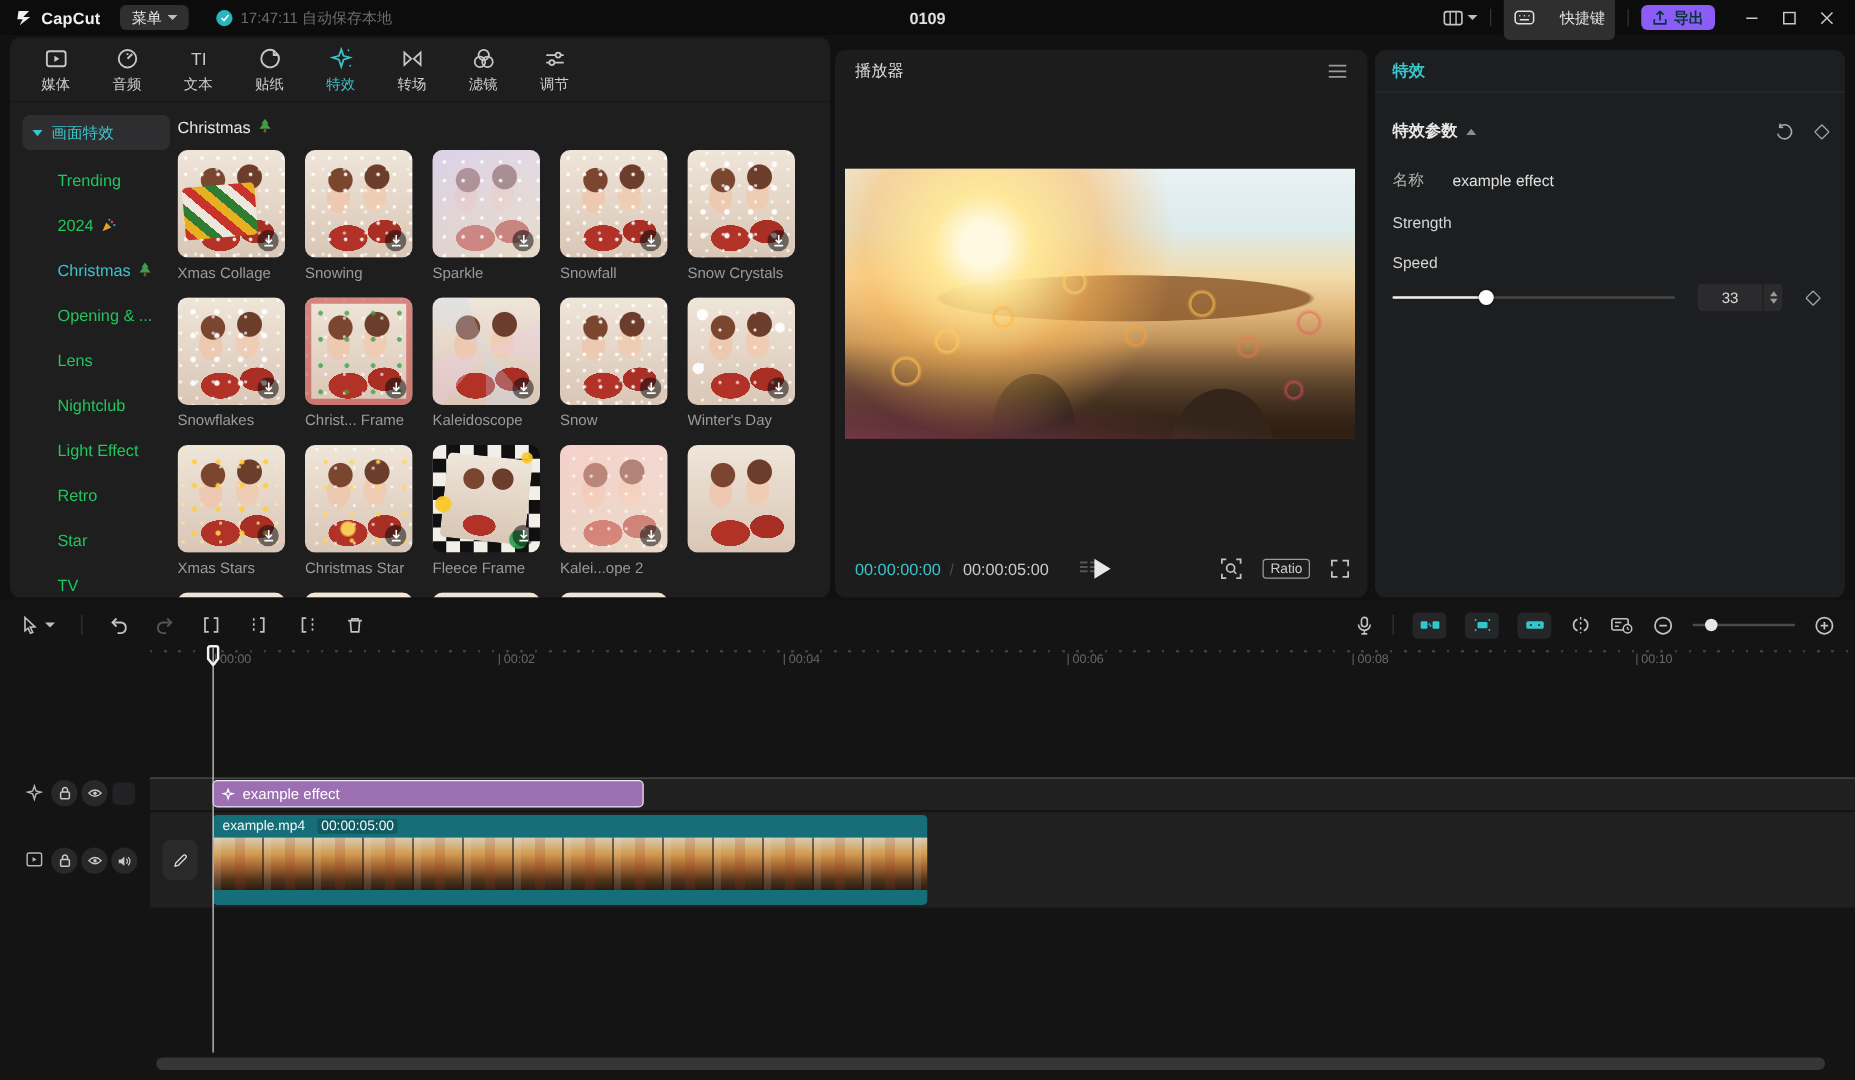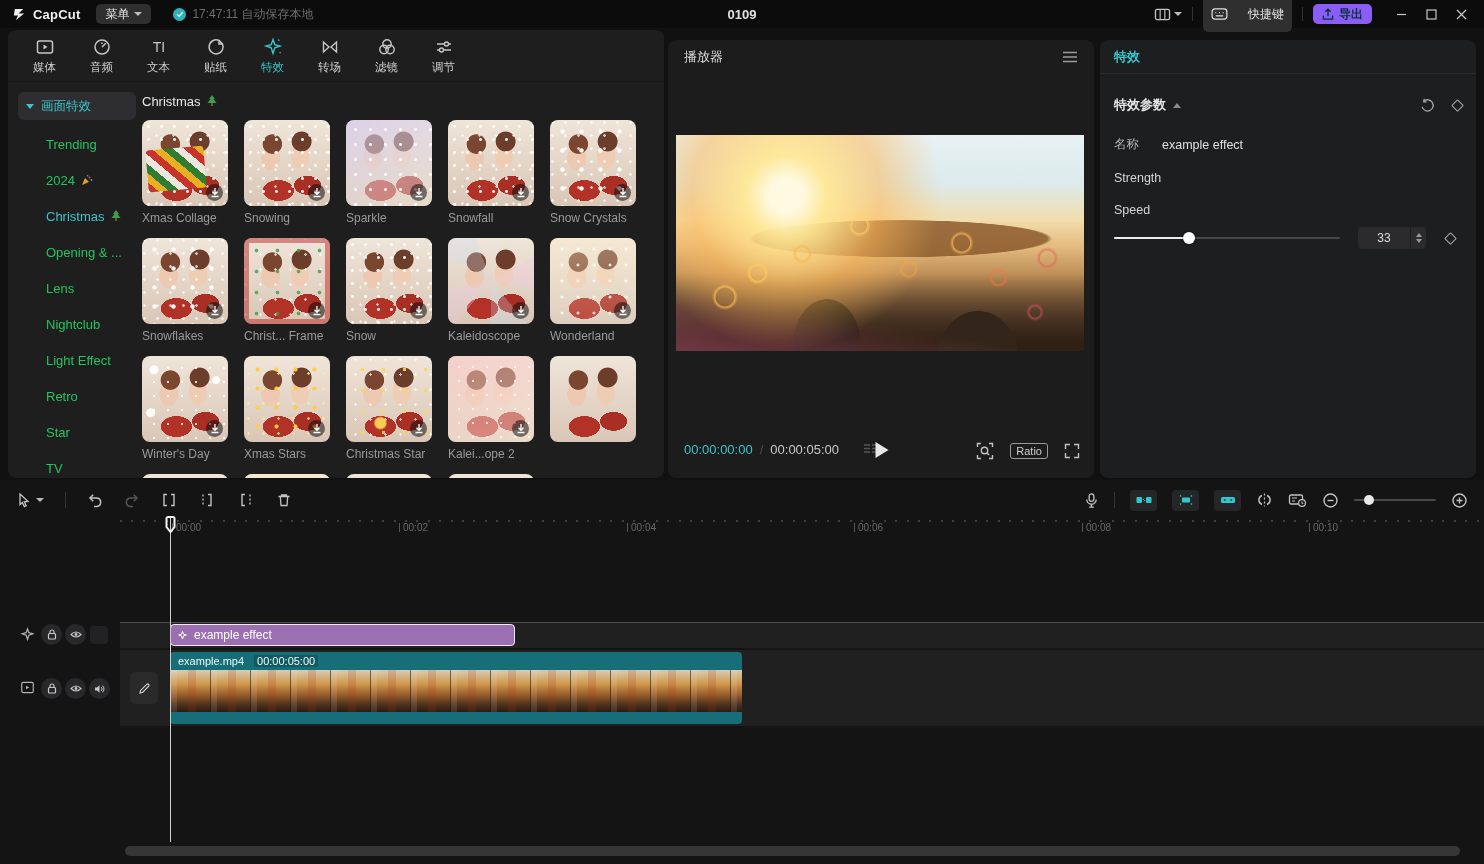--- a/index.html
+++ b/index.html
@@ -84,21 +84,21 @@
       radial-gradient(circle at 70% 50%, transparent 8px, rgba(255,190,80,.7) 9px, transparent 12px),
       radial-gradient(circle at 79% 66%, transparent 6px, rgba(240,120,70,.65) 7px, transparent 10px),
       radial-gradient(circle at 91% 57%, transparent 7px, rgba(235,90,90,.6) 8px, transparent 11px),
       radial-gradient(circle at 88% 82%, transparent 5px, rgba(235,80,110,.55) 6px, transparent 9px),
       radial-gradient(circle at 27% 28%, #fff9e2 0 5%, rgba(255,232,150,.95) 12%, rgba(255,186,90,.55) 28%, transparent 46%),
       radial-gradient(ellipse 13% 32% at 37% 96%, #2c2118 0 62%, transparent 63%),
       radial-gradient(ellipse 16% 36% at 74% 104%, #332519 0 62%, transparent 63%),
       linear-gradient(180deg, transparent 64%, rgba(42,28,16,.85) 96%),
       radial-gradient(ellipse 60% 14% at 55% 48%, rgba(140,90,45,.85) 0 60%, transparent 62%),
       linear-gradient(180deg,#e9f1f3 0%,#dcebed 22%,#f2dcab 40%,#e2ba7e 52%,#b98a54 66%,#7a5a3e 82%,#4a3326 100%);}
-  .pp-ctrl{position:absolute;left:16px;right:14px;bottom:10px;height:26px;display:flex;}
+  .pp-ctrl{position:absolute;left:16px;right:14px;bottom:10px;height:26px;display:flex;align-items:center;}
   .tc-cur{color:#3ac5cb;font-size:13px;}
   .tc-sep{color:#4c4c4c;margin:0 7px;font-size:13px;}
   .tc-dur{color:#c9c9c9;font-size:13px;}
   .frames-ic{margin-left:22px;color:#555;}
   .play-btn{position:absolute;left:50%;transform:translateX(-50%);width:0;height:0;border-top:8px solid transparent;border-bottom:8px solid transparent;border-left:13px solid #e8e8e8;}
   .pp-right{position:absolute;right:0;display:flex;align-items:center;gap:16px;color:#c2c2c2;}
   .ratio-box{border:1px solid #9a9a9a;border-radius:3px;padding:1px 5px;font-size:11px;color:#cecece;}
 
   
   .props-panel{position:absolute;left:1100px;top:40px;width:376px;height:438px;background:#1c1e1f;border-radius:8px;}
@@ -415,50 +415,40 @@
             <div class="thumb t-frame">
               <span class="dl">
                 <svg width="10" height="11" viewBox="0 0 10 11">
                   <path d="M5 1 V7 M2.5 4.8 L5 7.3 L7.5 4.8 M1.5 9.5 H8.5" stroke="#fff" stroke-width="1.3" fill="none"></path>
                 </svg>
               </span>
             </div>
             <div class="fx-label">Christ... Frame</div>
           </div>
         <div class="fx-item">
+            <div class="thumb t-kaleido">
+              <span class="dl">
+                <svg width="10" height="11" viewBox="0 0 10 11">
+                  <path d="M5 1 V7 M2.5 4.8 L5 7.3 L7.5 4.8 M1.5 9.5 H8.5" stroke="#fff" stroke-width="1.3" fill="none"></path>
+                </svg>
+              </span>
+            </div>
+            <div class="fx-label">Kaleidoscope</div>
+          </div>
+        <div class="fx-item">
             <div class="thumb t-snow">
               <span class="dl">
                 <svg width="10" height="11" viewBox="0 0 10 11">
                   <path d="M5 1 V7 M2.5 4.8 L5 7.3 L7.5 4.8 M1.5 9.5 H8.5" stroke="#fff" stroke-width="1.3" fill="none"></path>
                 </svg>
               </span>
             </div>
             <div class="fx-label">Snow</div>
           </div>
         <div class="fx-item">
-            <div class="thumb t-kaleido">
-              <span class="dl">
-                <svg width="10" height="11" viewBox="0 0 10 11">
-                  <path d="M5 1 V7 M2.5 4.8 L5 7.3 L7.5 4.8 M1.5 9.5 H8.5" stroke="#fff" stroke-width="1.3" fill="none"></path>
-                </svg>
-              </span>
-            </div>
-            <div class="fx-label">Kaleidoscope</div>
-          </div>
-        <div class="fx-item">
-            <div class="thumb t-wonder">
-              <span class="dl">
-                <svg width="10" height="11" viewBox="0 0 10 11">
-                  <path d="M5 1 V7 M2.5 4.8 L5 7.3 L7.5 4.8 M1.5 9.5 H8.5" stroke="#fff" stroke-width="1.3" fill="none"></path>
-                </svg>
-              </span>
-            </div>
-            <div class="fx-label">Wonderland</div>
-          </div>
-        <div class="fx-item">
             <div class="thumb t-winter">
               <span class="dl">
                 <svg width="10" height="11" viewBox="0 0 10 11">
                   <path d="M5 1 V7 M2.5 4.8 L5 7.3 L7.5 4.8 M1.5 9.5 H8.5" stroke="#fff" stroke-width="1.3" fill="none"></path>
                 </svg>
               </span>
             </div>
             <div class="fx-label">Winter's Day</div>
           </div>
         <div class="fx-item">
@@ -473,20 +463,30 @@
           </div>
         <div class="fx-item">
             <div class="thumb t-xstar">
               <span class="dl">
                 <svg width="10" height="11" viewBox="0 0 10 11">
                   <path d="M5 1 V7 M2.5 4.8 L5 7.3 L7.5 4.8 M1.5 9.5 H8.5" stroke="#fff" stroke-width="1.3" fill="none"></path>
                 </svg>
               </span>
             </div>
             <div class="fx-label">Christmas Star</div>
+          </div>
+        <div class="fx-item">
+            <div class="thumb t-fleece">
+              <span class="dl">
+                <svg width="10" height="11" viewBox="0 0 10 11">
+                  <path d="M5 1 V7 M2.5 4.8 L5 7.3 L7.5 4.8 M1.5 9.5 H8.5" stroke="#fff" stroke-width="1.3" fill="none"></path>
+                </svg>
+              </span>
+            </div>
+            <div class="fx-label">Fleece Frame</div>
           </div>
         <div class="fx-item">
             <div class="thumb t-kaleido2">
               <span class="dl">
                 <svg width="10" height="11" viewBox="0 0 10 11">
                   <path d="M5 1 V7 M2.5 4.8 L5 7.3 L7.5 4.8 M1.5 9.5 H8.5" stroke="#fff" stroke-width="1.3" fill="none"></path>
                 </svg>
               </span>
             </div>
             <div class="fx-label">Kalei...ope 2</div>

